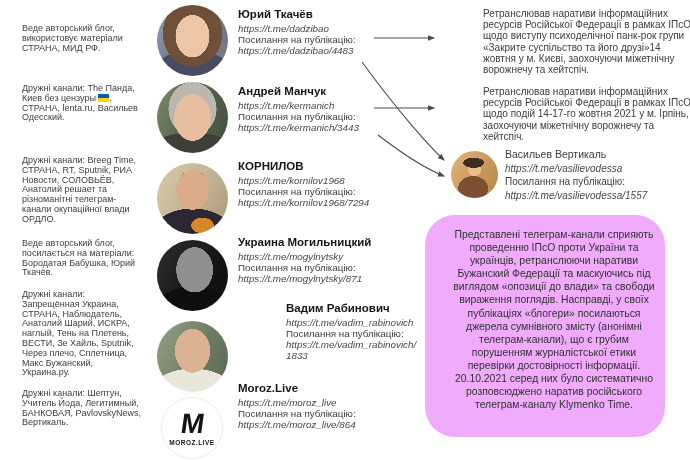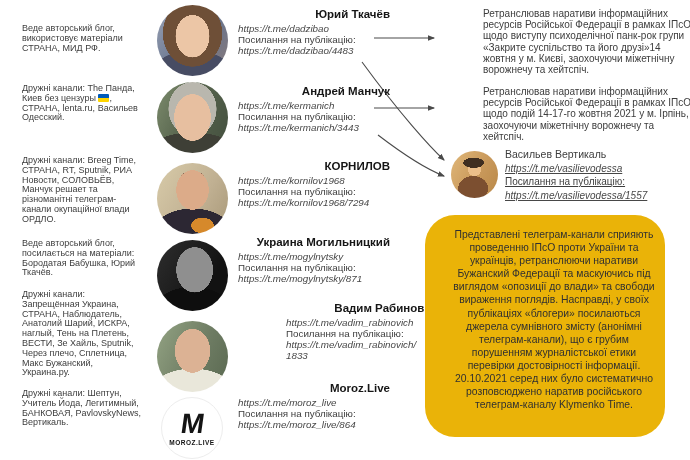--- a/index.html
+++ b/index.html
@@ -56,30 +56,30 @@
   .av-vasiliev {
     position:absolute; left:451px; top:151px; width:47px; height:47px; border-radius:50%; overflow:hidden;
     background:
       radial-gradient(ellipse 22% 11% at 48% 25%, #3f2e20 0 99%, transparent 100%),
       radial-gradient(ellipse 14% 13% at 50% 40%, #ecbf8a 0 99%, transparent 100%),
       radial-gradient(ellipse 32% 27% at 47% 80%, #7c4f30 0 99%, transparent 100%),
       linear-gradient(120deg, #e0b779 0%, #c9995b 55%, #b98848 100%);
   }
   
   .info { position:absolute; left:238px; width:152px; }
-  .info .name { font-size:11.5px; font-weight:bold; color:#161616; margin-bottom:3px; white-space:nowrap;text-align:right; }
+  .info .name { font-size:11.5px; font-weight:bold; color:#161616; margin-bottom:3px; white-space:nowrap; }
   .url   { font-size:9.8px; font-style:italic; color:#474747; line-height:11px; white-space:nowrap; }
   .label { font-size:9.8px; color:#3d3d3d; line-height:11px; white-space:nowrap; }
   
   .rnote { position:absolute; left:447px; font-size:10px; line-height:11.2px; color:#3d3d3d; }
   .rnote .ln { white-space:nowrap;margin-left:36px; }
   
   .vas-info { position:absolute; left:505px; top:148px; }
   .vas-info .vname { font-size:10.5px; color:#3d3d3d; line-height:13.5px; white-space:nowrap; }
-  .vas-info .url, .vas-info .label { line-height:13.5px; font-size:10px;text-decoration:underline; }
+  .vas-info .url, .vas-info .label { line-height:13.5px; font-size:10px; }
   
   .summary { position:absolute; left:425px; top:215px; width:240px; height:222px;
              background:#c8d2ef; border-radius:30px; box-sizing:border-box;
              padding:13px 10px; text-align:center; }
   .summary .ln { font-size:10.4px; line-height:13.1px; color:#303030; white-space:nowrap; }
   
   .ua-flag { display:inline-block; width:11px; height:8px; vertical-align:-1px; border-radius:1px;
              background:linear-gradient(#005bbb 0 50%, #ffd500 50% 100%); }
   
   .arrows { position:absolute; left:0; top:0; width:690px; height:460px; pointer-events:none; }
@@ -124,21 +124,21 @@
       <div class="info" style="top: 85px;">
         <div class="name">Андрей Манчук</div>
         <div class="url">https://t.me/kermanich</div>
         <div class="label">Посилання на публікацію:</div>
         <div class="url">https://t.me/kermanich/3443</div>
       </div>
       <div class="note" style="top: 156px;">
         <div class="ln">Дружні канали: Breeg Time,</div>
         <div class="ln">СТРАНА, RT, Sputnik, РИА</div>
         <div class="ln">Новости, СОЛОВЬЁВ,</div>
-        <div class="ln">Манчук решает та</div>
+        <div class="ln">Анатолий решает та</div>
         <div class="ln">різноманітні телеграм-</div>
         <div class="ln">канали окупаційної влади</div>
         <div class="ln">ОРДЛО.</div>
       </div>
       <div class="entry-avatar av-kornilov" style="top: 163px;"></div>
       <div class="info" style="top: 160px;">
         <div class="name">КОРНИЛОВ</div>
         <div class="url">https://t.me/kornilov1968</div>
         <div class="label">Посилання на публікацію:</div>
         <div class="url">https://t.me/kornilov1968/7294</div>
@@ -210,21 +210,21 @@
     </div>
 
   <div class="av-vasiliev"></div>
   <div class="vas-info">
     <div class="vname">Васильев Вертикаль</div>
     <div class="url">https://t.me/vasilievodessa</div>
     <div class="label">Посилання на публікацію:</div>
     <div class="url">https://t.me/vasilievodessa/1557</div>
   </div>
 
-  <div class="summary" id="summary-box" style="background: #eab308; padding-left: 28px;">
+  <div class="summary" id="summary-box" style="background: #f0abfc; padding-left: 28px;">
       <div class="ln">Представлені телеграм-канали сприяють</div>
       <div class="ln">проведенню ІПсО проти України та</div>
       <div class="ln">українців, ретранслюючи наративи</div>
       <div class="ln">Бужанский Федерації та маскуючись під</div>
       <div class="ln">виглядом «опозиції до влади» та свободи</div>
       <div class="ln">вираження поглядів. Насправді, у своїх</div>
       <div class="ln">публікаціях «блогери» посилаються</div>
       <div class="ln">джерела сумнівного змісту (анонімні</div>
       <div class="ln">телеграм-канали), що є грубим</div>
       <div class="ln">порушенням журналістської етики</div>

